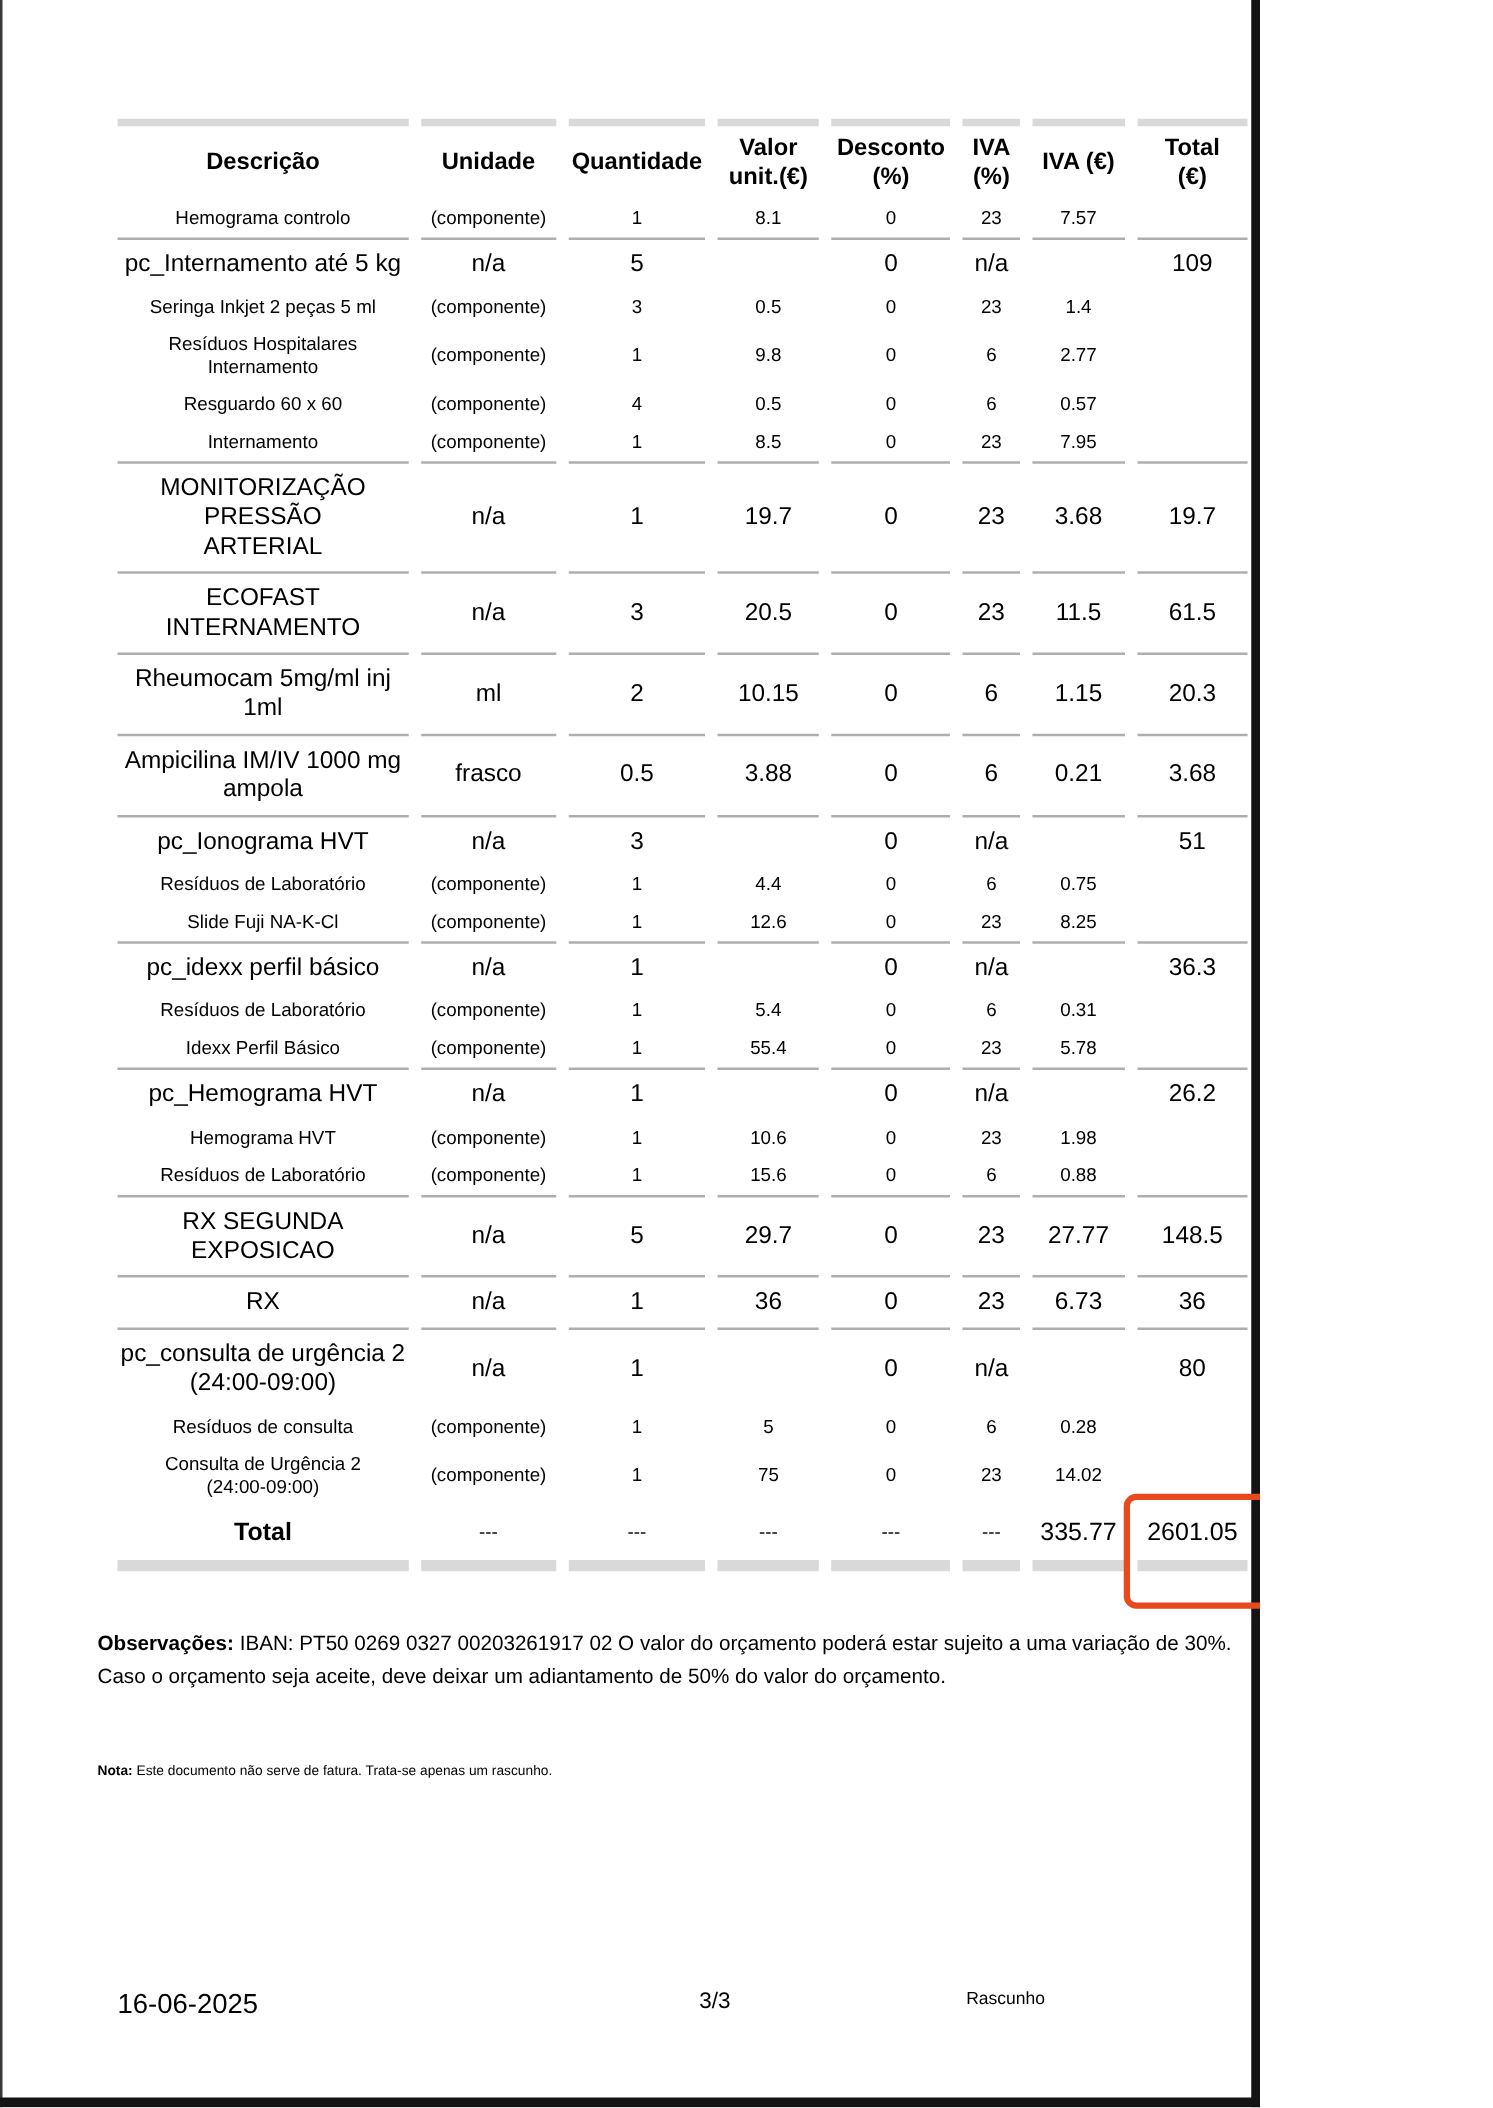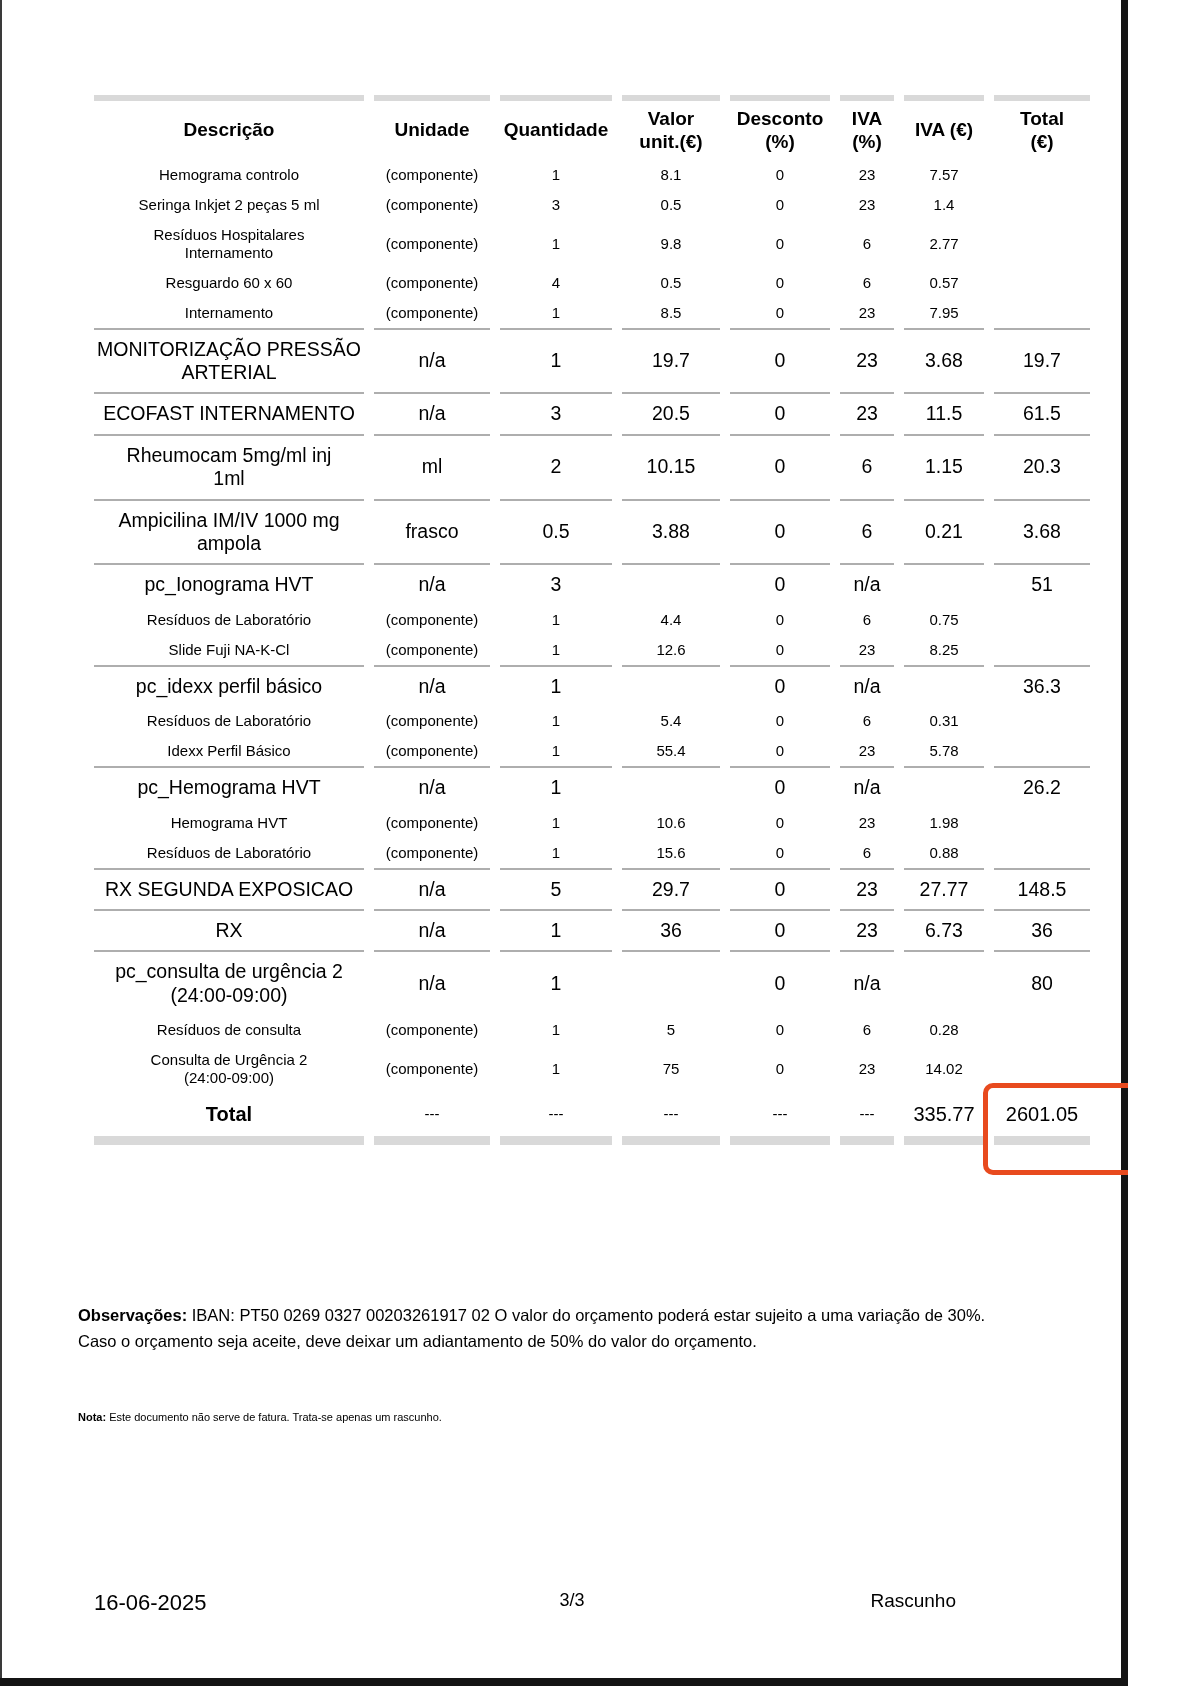--- a/index.html
+++ b/index.html
@@ -1,18 +1,18 @@
 <!DOCTYPE html>
 <html><head>
 <meta charset="utf-8">
 <style>
   html,body{margin:0;padding:0;background:#ffffff;}
   .page{
     position:relative;
-    width:1128px;height:1686px;
+    width:1008px;height:1686px;
     background:#ffffff;
     overflow:hidden;
     font-family:"Liberation Sans",sans-serif;
     color:#000;
   }
   .edge-left{position:absolute;left:0;top:0;bottom:0;width:2px;background:#3a3a3a;}
   .edge-right{position:absolute;right:0;top:0;bottom:0;width:7px;background:#141414;}
   .edge-bottom{position:absolute;left:0;right:0;bottom:0;height:8px;background:#141414;}
 
   .table-wrap{position:absolute;top:95px;left:84px;}
@@ -69,21 +69,21 @@
     position:absolute;top:1285px;left:78px;width:950px;
     font-size:16.5px;line-height:1.62;
   }
   .obs b,.note b{font-weight:bold;}
   .note{
     position:absolute;top:1398px;left:78px;width:950px;
     font-size:11px;line-height:1.62;
   }
   .footer-date{position:absolute;left:94px;top:1590px;font-size:22px;}
   .footer-page{position:absolute;left:497px;top:1590px;width:150px;text-align:center;font-size:18px;}
-  .footer-status{position:absolute;right:172px;top:1590px;font-size:19px;}
+  .footer-status{position:absolute;right:172px;top:1590px;font-size:14px;}
 </style>
 </head>
 <body>
 
 <div class="page">
   <div class="edge-left"></div>
   <div class="edge-right"></div>
   <div class="edge-bottom"></div>
 
   <div class="table-wrap">
@@ -118,20 +118,30 @@
           <tr class="component">
             <td>Hemograma controlo</td>
             <td>(componente)</td>
             <td>1</td>
             <td>8.1</td>
             <td>0</td>
             <td>23</td>
             <td>7.57</td>
             <td></td>
           </tr>
+          <tr class="group sep">
+            <td>pc_Internamento até 5 kg</td>
+            <td>n/a</td>
+            <td>5</td>
+            <td></td>
+            <td>0</td>
+            <td>n/a</td>
+            <td></td>
+            <td>109</td>
+          </tr>
           <tr class="component">
             <td>Seringa Inkjet 2 peças 5 ml</td>
             <td>(componente)</td>
             <td>3</td>
             <td>0.5</td>
             <td>0</td>
             <td>23</td>
             <td>1.4</td>
             <td></td>
           </tr>

